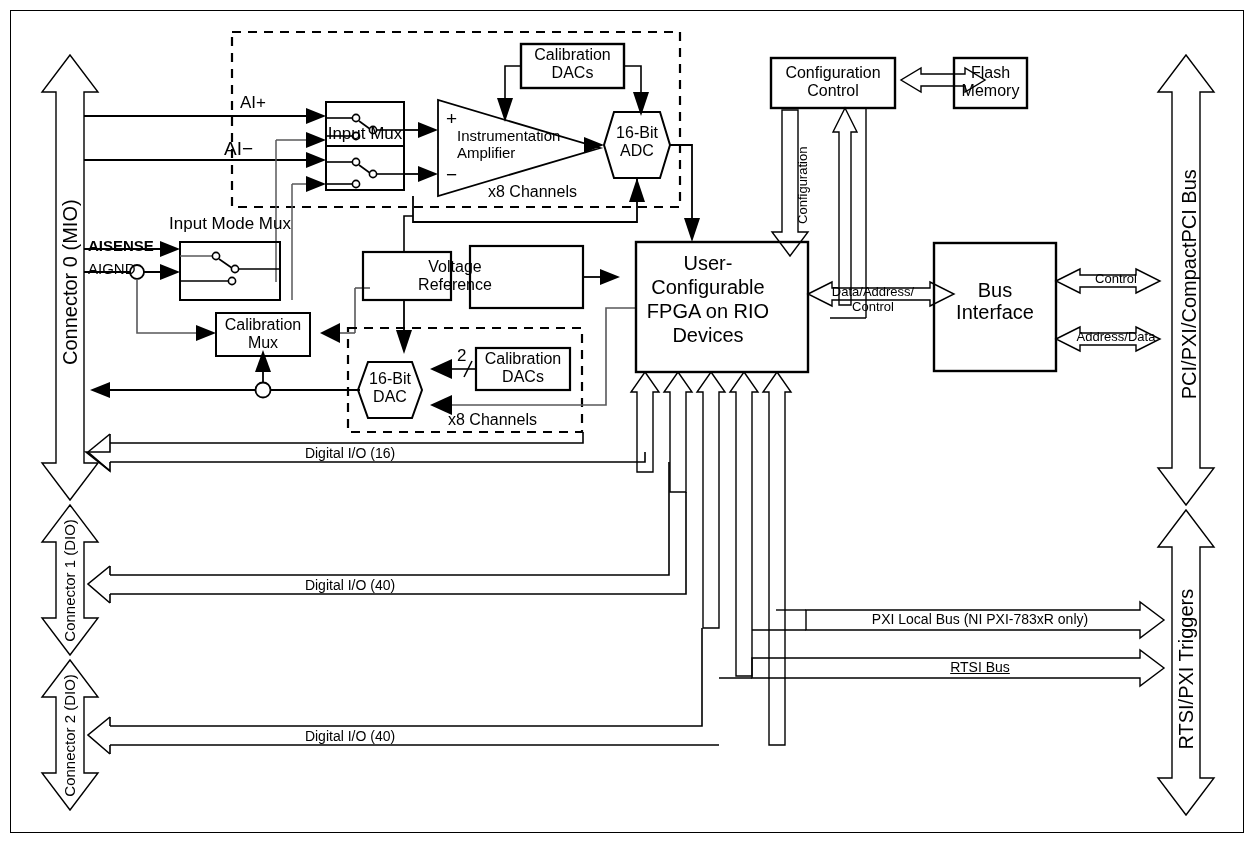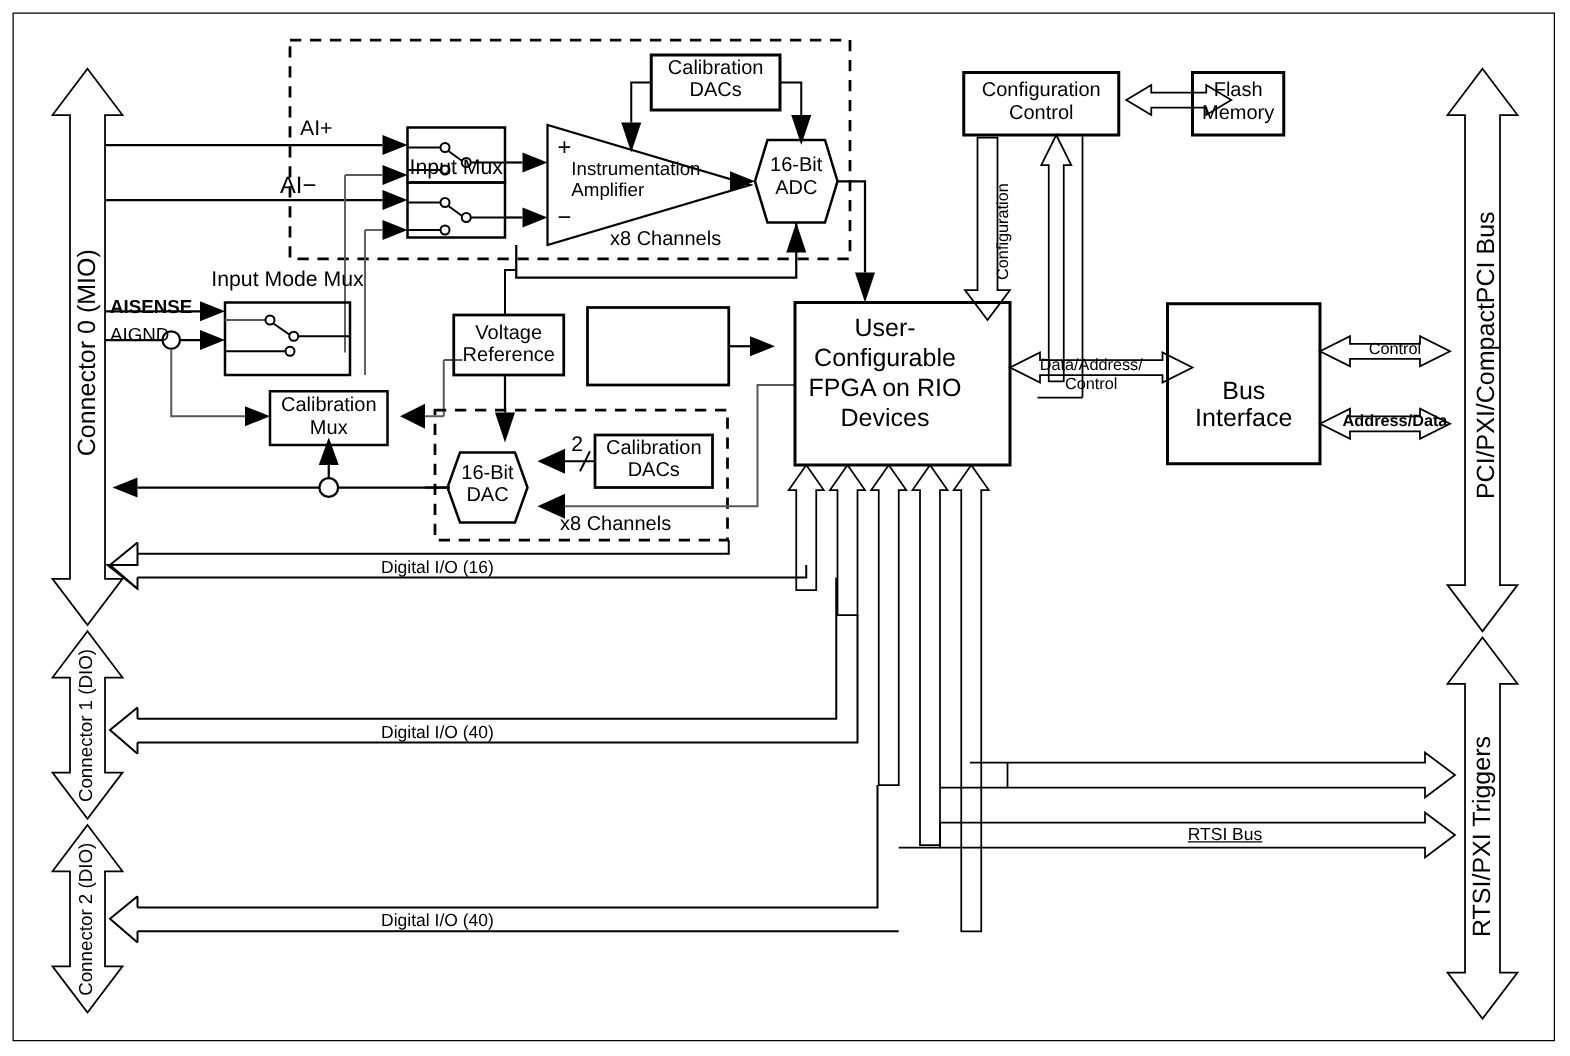--- a/index.html
+++ b/index.html
@@ -241,49 +241,50 @@
 Amplifier</div>
 
   <div class="lbl ctr" style="left:521px;top:46px;width:103px;font-size:16px;">Calibration
 DACs</div>
   <div class="lbl ctr" style="left:604px;top:124px;width:66px;font-size:16px;">16-Bit
 ADC</div>
   <div class="lbl" style="left:488px;top:183px;font-size:16px;">x8 Channels</div>
 
   <div class="lbl ctr" style="left:216px;top:316px;width:94px;font-size:16px;">Calibration
 Mux</div>
-  <div class="lbl ctr" style="left:363px;top:258px;width:88px;font-size:16px;">Voltage
+  <div class="lbl ctr" style="left:363px;top:258px;width:88px;font-size:16px;padding-left:48px;">Voltage
 Reference</div>
 
   <div class="lbl ctr" style="left:358px;top:370px;width:64px;font-size:16px;">16-Bit
 DAC</div>
   <div class="lbl ctr" style="left:476px;top:350px;width:94px;font-size:16px;">Calibration
 DACs</div>
   <div class="lbl" style="left:448px;top:411px;font-size:16px;">x8 Channels</div>
   <div class="lbl" style="left:457px;top:346px;font-size:17px;">2</div>
 
   <div class="lbl ctr" style="left:636px;top:251px;width:144px;font-size:20px;line-height:1.2;">User-
 Configurable
 FPGA on RIO
 Devices</div>
 
   <div class="lbl ctr" style="left:767px;top:64px;width:132px;font-size:16px;">Configuration
 Control</div>
   <div class="lbl ctr" style="left:950px;top:64px;width:81px;font-size:16px;">Flash
 Memory</div>
-  <div class="lbl ctr" style="left:934px;top:279px;width:122px;font-size:20px;margin-top:23px;">Bus
+  <div class="lbl ctr" style="left:934px;top:279px;width:122px;font-size:20px;">Bus
 Interface</div>
 
   <div class="lbl vert ctr" style="left:728px;top:178px;width:150px;font-size:13px;transform:rotate(-90deg);">Configuration</div>
 
   <div class="lbl ctr" style="left:814px;top:285px;width:118px;font-size:13px;line-height:1.15;">Data/Address/
 Control</div>
 
   <div class="lbl ctr" style="left:1078px;top:272px;width:76px;font-size:13px;">Control</div>
-  <div class="lbl ctr" style="left:1066px;top:330px;width:100px;font-size:13px;font-weight:bold;">Address/Data</div>
+  <div class="lbl ctr" style="left:1066px;top:330px;width:100px;font-size:13px;">Address/Data</div>
 
   <div class="lbl ctr" style="left:230px;top:446px;width:240px;font-size:14px;">Digital I/O (16)</div>
   <div class="lbl ctr" style="left:230px;top:578px;width:240px;font-size:14px;">Digital I/O (40)</div>
   <div class="lbl ctr" style="left:230px;top:729px;width:240px;font-size:14px;">Digital I/O (40)</div>
 
+  <div class="lbl ctr" style="left:810px;top:612px;width:340px;font-size:14px;">PXI Local Bus (NI PXI-783xR only)</div>
   <div class="lbl ctr" style="left:870px;top:660px;width:220px;font-size:14px;text-decoration:underline;">RTSI Bus</div>
 
 </div>
 
 </body></html>

